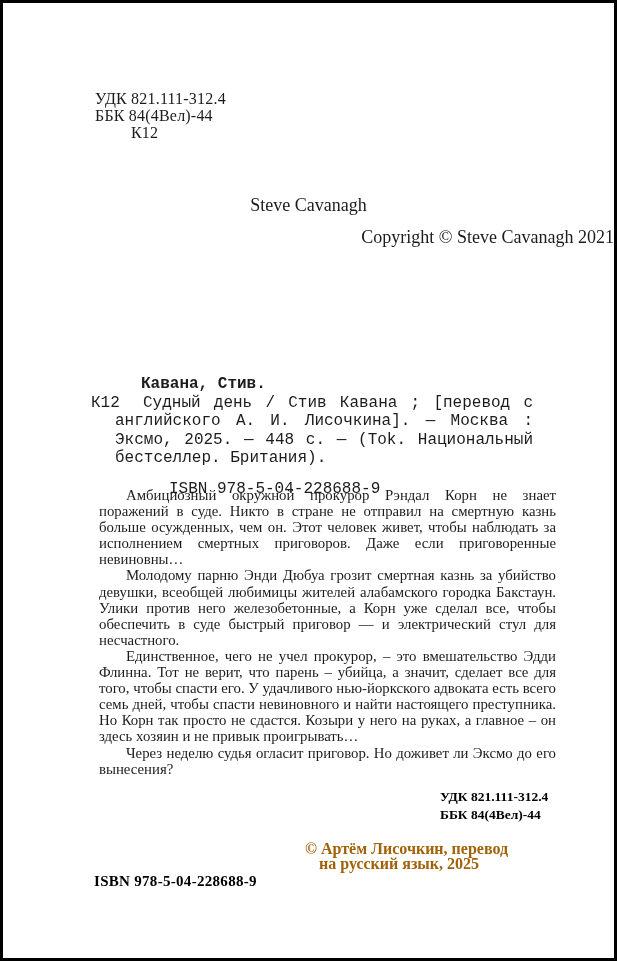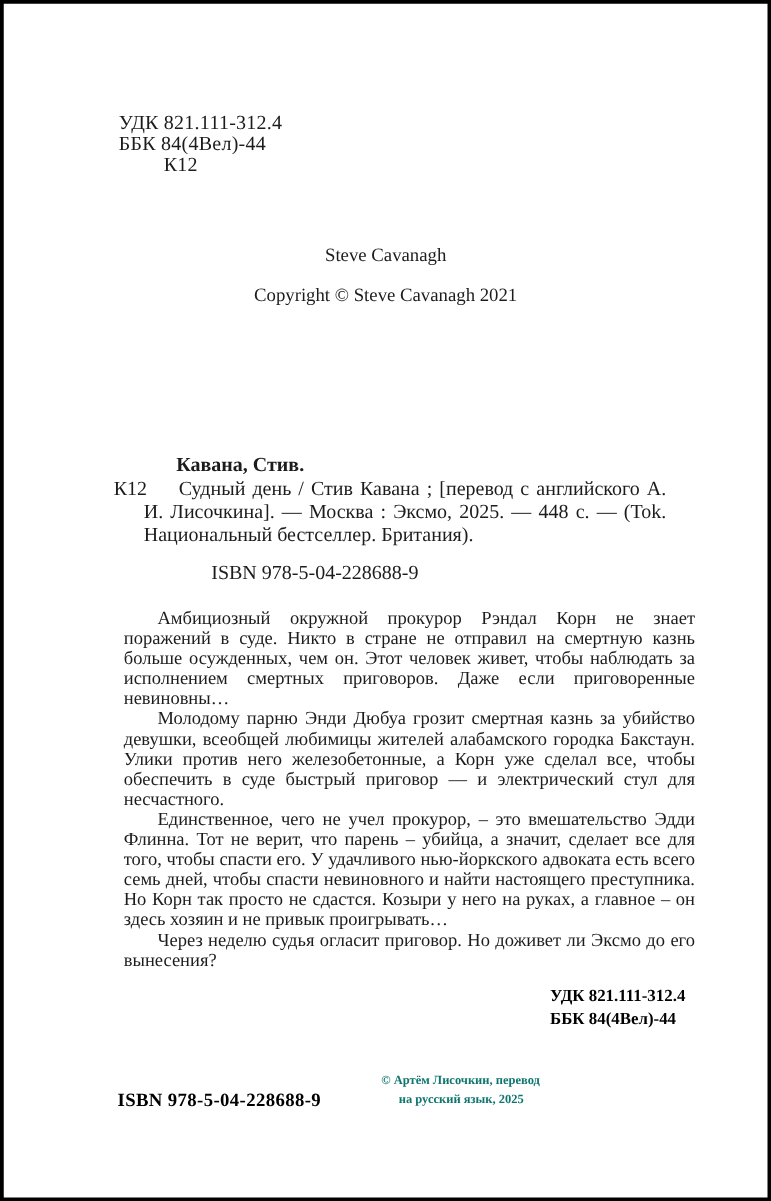--- a/index.html
+++ b/index.html
@@ -21,28 +21,28 @@
   .top-codes {
     position: absolute; left: 92px; top: 87px;
     font-size: 16px; line-height: 17px; letter-spacing: 0.2px;
   }
   .top-codes .sign { margin-left: 36px; }
 
   
   .title-block {
     position: absolute; left: 0; top: 191px; width: 100%;
     text-align: center;
-    font-size: 15px; line-height: 22px;
+    font-size: 18px; line-height: 22px;
   }
-  .title-block .copyright-line { margin-top: 10px; }
+  .title-block .copyright-line { margin-top: 10px; text-align: right; }
 
   
   .card {
-    position: absolute; left: 88px; top: 361px; width: 470px;
-    font-size: 16px; line-height: 18.5px;
+    position: absolute; left: 88px; top: 372px; width: 470px;
+    font-size: 16px; line-height: 18.5px; font-family: Liberation Mono, monospace;
   }
   .card-author { margin-left: 50px; font-weight: bold; }
   .card-row { position: relative; }
   .card-code { position: absolute; left: 0; top: 0; }
   .card-record {
     margin-left: 24px; width: 418px;
     text-align: justify; text-indent: 28px;
   }
   .card-isbn { margin-left: 78px; margin-top: 12px; }
 
@@ -57,23 +57,22 @@
   
   .bottom-codes {
     position: absolute; left: 437px; top: 785px;
     font-size: 13.5px; font-weight: bold; line-height: 17.5px;
     color: #000;
   }
 
   
   .copyright-block {
     position: absolute; left: 302px; top: 839px;
-    font-size: 10px; font-weight: bold; line-height: 14.5px;
-    color: #0f766e;
-    margin-top: 16px;
+    font-size: 16px; font-weight: bold; line-height: 14.5px;
+    color: #a16207;
   }
   .copyright-block .hang {
     padding-left: 14px; text-indent: -14px;
     white-space: pre-line;
   }
 
   
   .isbn-bottom {
     position: absolute; left: 91px; top: 870px;
     font-size: 15px; font-weight: bold; letter-spacing: 0.3px;

